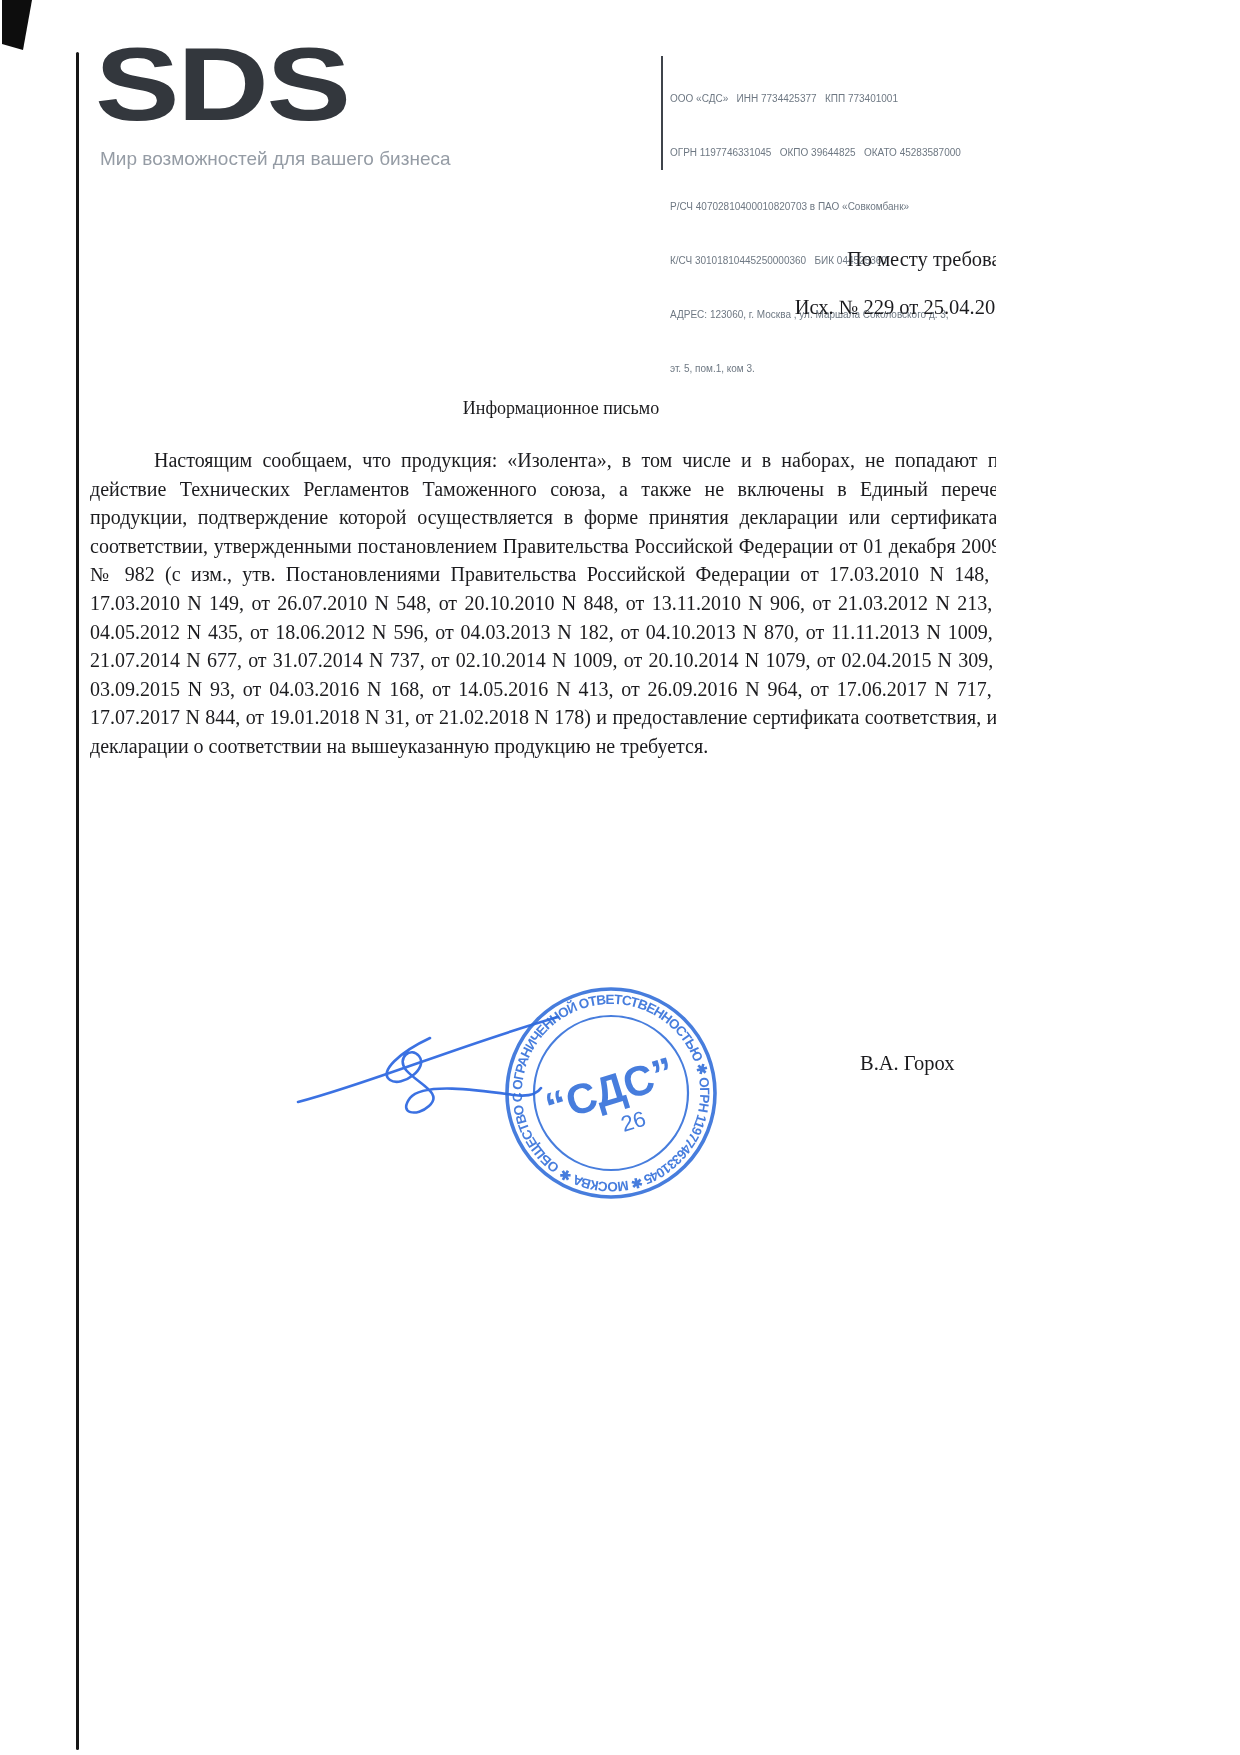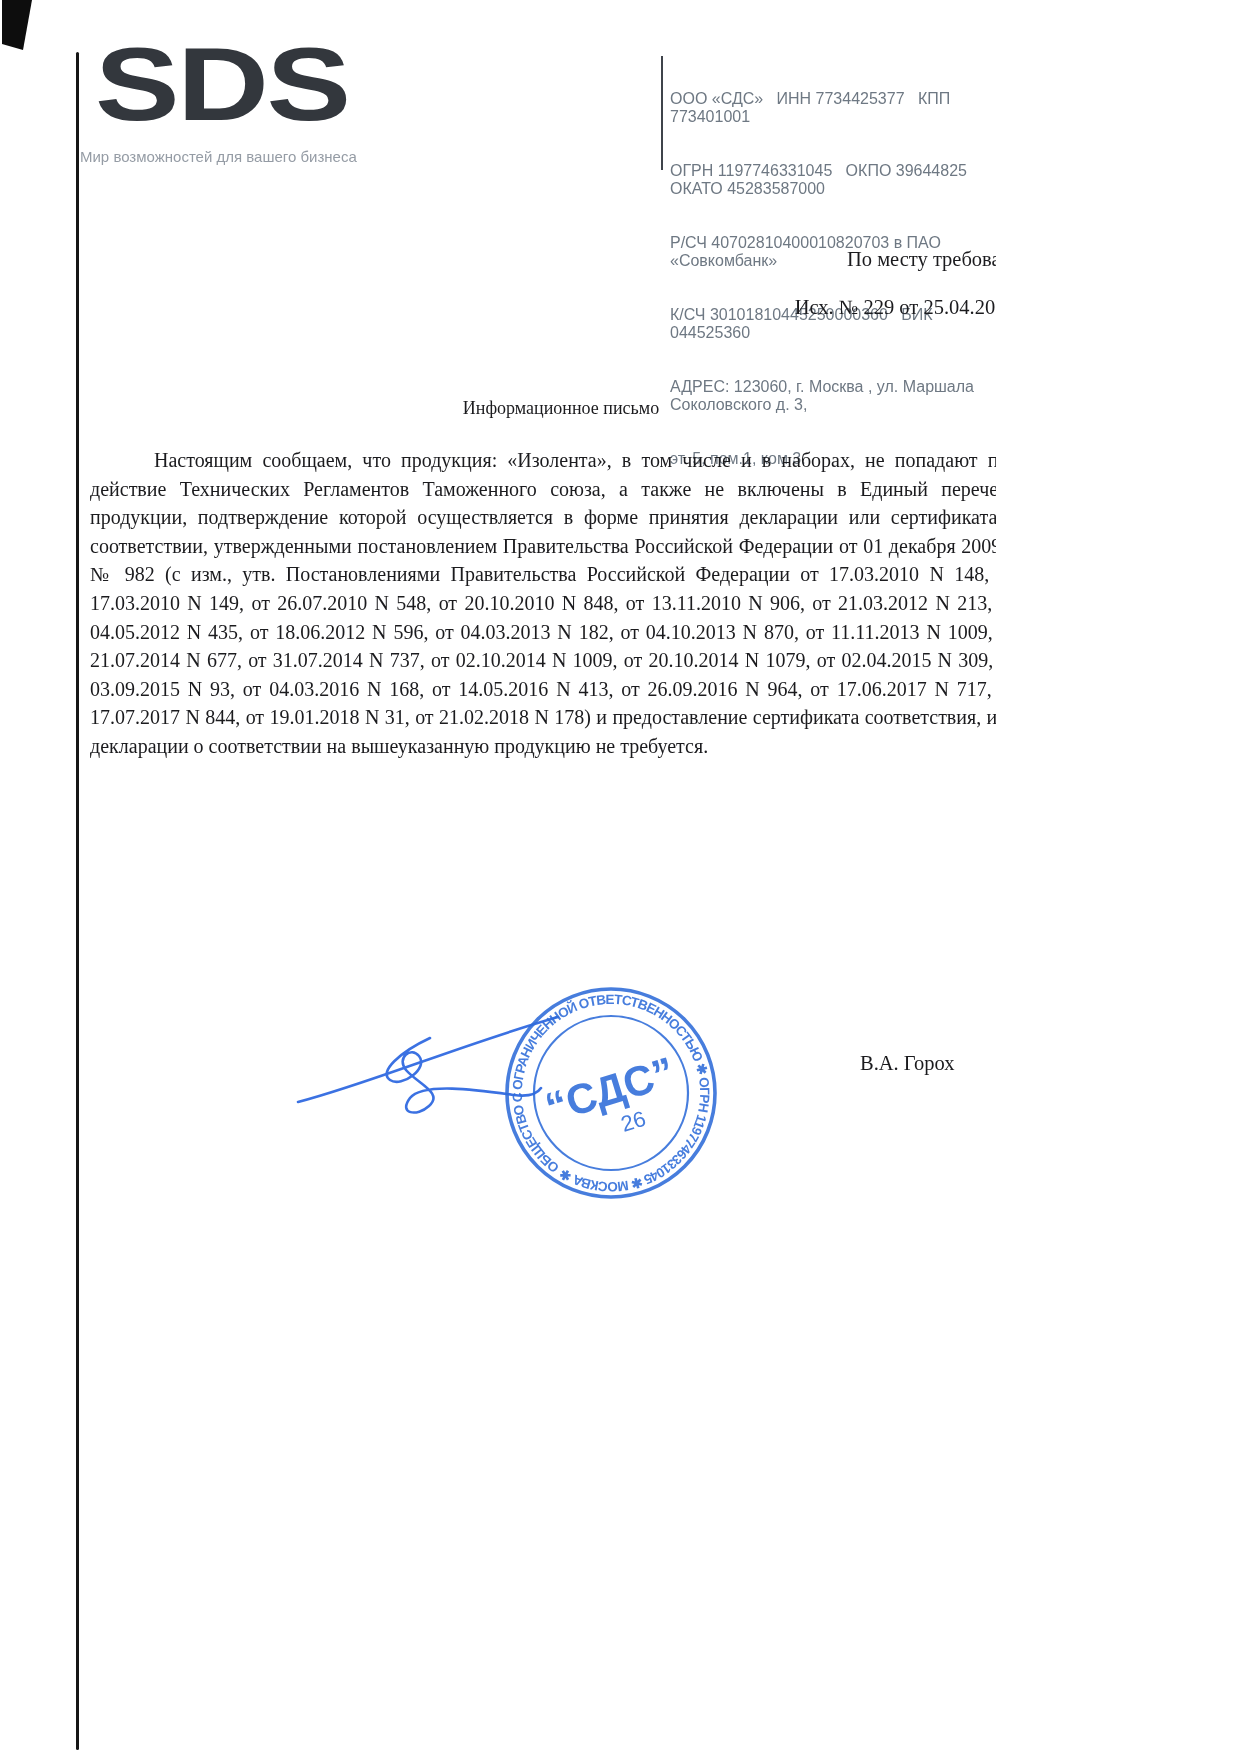--- a/index.html
+++ b/index.html
@@ -33,34 +33,34 @@
     font-family: "Liberation Sans", sans-serif;
     font-weight: 900;
     font-size: 104px;
     letter-spacing: -2px;
     color: #33373d;
     transform: scaleX(1.22);
     transform-origin: left center;
     line-height: 1;
   }
   .tagline {
-    position: absolute; left: 80px; top: 148px;
+    position: absolute; left: 100px; top: 148px;
     font-family: "Liberation Sans", sans-serif;
-    font-size: 15px;
+    font-size: 19px;
     color: #959ca5;
     text-align: right;
   }
   .requisites-divider {
     position: absolute; left: 661px; top: 56px;
     width: 2px; height: 114px; background: #3f444b;
   }
   .requisites {
     position: absolute; left: 670px; top: 54px;
     font-family: "Liberation Sans", sans-serif;
-    font-size: 16px;
+    font-size: 10px;
     line-height: 18px;
     color: #6e7883;
     white-space: pre-wrap;
   }
 
   
   .recipient {
     position: absolute; left: 90px; top: 248px; width: 942px;
     text-align: right; font-size: 20.5px;
   }

